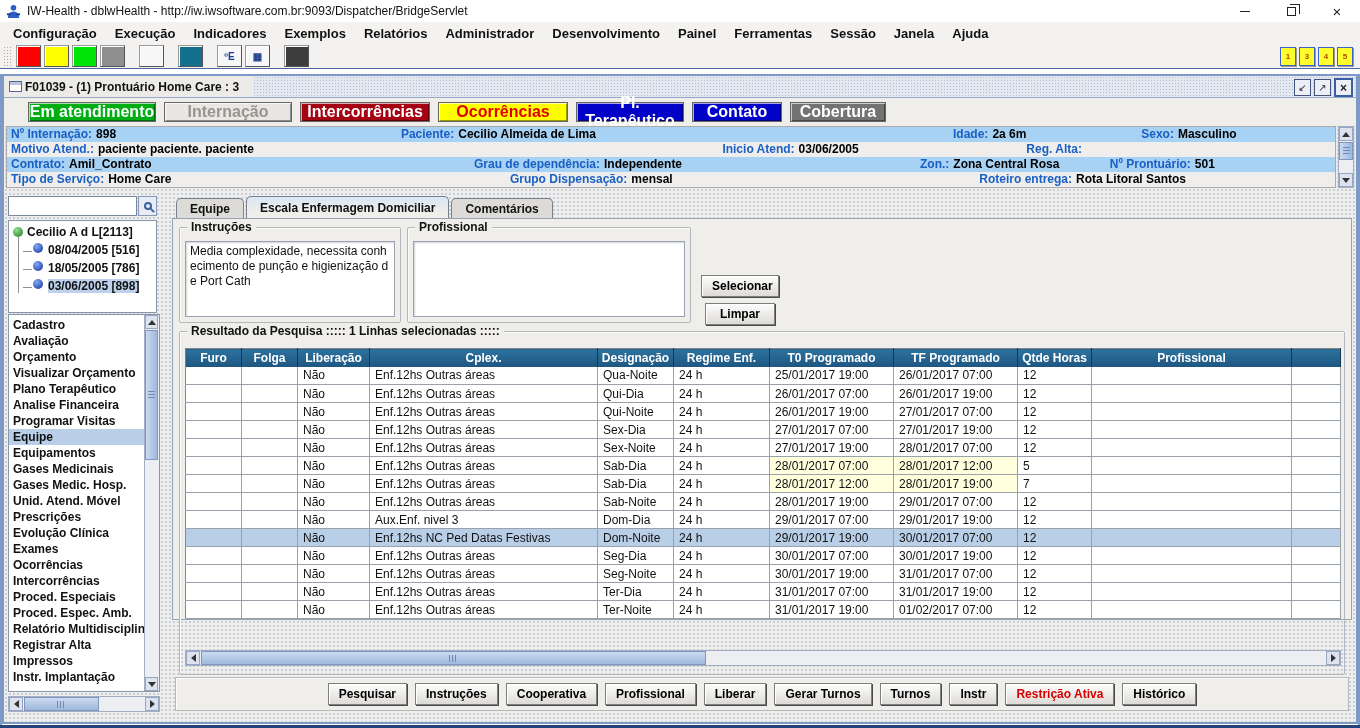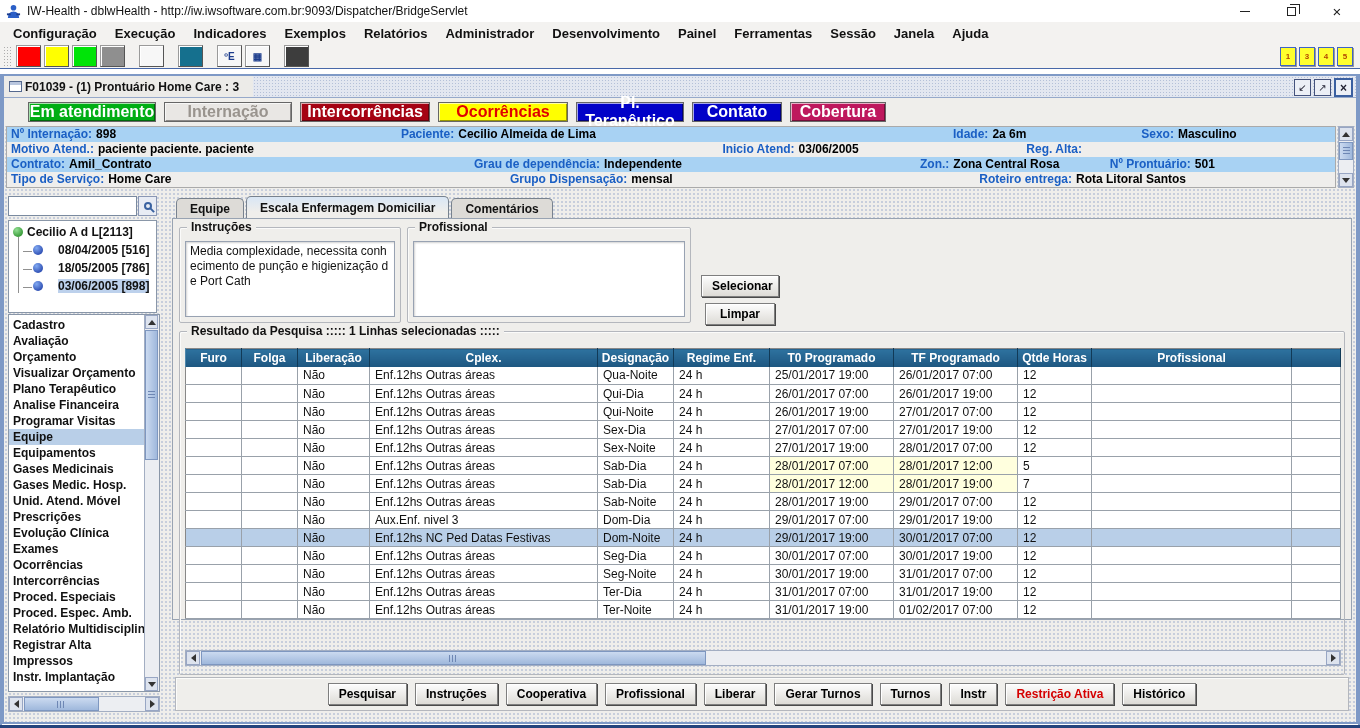--- a/index.html
+++ b/index.html
@@ -86,21 +86,21 @@
   .search-btn{position:absolute;left:134px;top:120px;width:19px;height:20px;background:#E8ECF4;border:1px solid #8A97B4;display:flex;align-items:center;justify-content:center;cursor:default}
   .mag{width:8px;height:8px;border:2px solid #3A62A0;border-radius:50%;position:relative}
   .mag::after{content:'';position:absolute;width:6px;height:2px;background:#3A62A0;transform:rotate(45deg);right:-5px;bottom:-3px}
 
   .tree-panel{position:absolute;left:4px;top:144px;width:149px;height:93px;background:#FFF;border:1px solid #8A97A8;font-size:12px;font-weight:bold;overflow:hidden}
   .tree-inner{position:relative;padding:4px 0 0 4px;height:100%}
   .tree-root{display:flex;align-items:center;gap:4px;white-space:nowrap}
   .bullet{width:10px;height:10px;border-radius:50%;flex:none}
   .bullet.green{background:radial-gradient(circle at 35% 30%,#94E094,#168016)}
   .bullet.blue{background:radial-gradient(circle at 35% 30%,#82AAF2,#12309E)}
-  .tree-child{display:flex;align-items:center;gap:15px;margin-left:20px;margin-top:4px;position:relative;white-space:nowrap}
+  .tree-child{display:flex;align-items:flex-start;gap:5px;margin-left:20px;margin-top:4px;position:relative;white-space:nowrap}
   .tree-child::before{content:'';position:absolute;left:-10px;top:8px;width:9px;height:1px;background:#909090}
   .tree-vline{position:absolute;left:9px;top:16px;width:1px;height:56px;background:#909090}
   .tlabel.sel{background:#BDD1EC}
 
   .side-list{position:absolute;left:4px;top:238px;width:152px;height:378px;background:#FFF;border:1px solid #8A97A8;overflow:hidden}
   .side-list-items{position:absolute;left:0;top:2px;right:15px;bottom:0;overflow:hidden}
   .side-item{height:16px;line-height:16px;padding-left:4px;font-size:12px;font-weight:bold;white-space:nowrap;cursor:default}
   .side-item.sel{background:#B9CFE8}
   .list-vscroll{position:absolute;right:0;top:0;bottom:0;width:15px;border-left:1px solid #A3AEC2;background:#ECEEF2}
 
@@ -215,21 +215,21 @@
     </div>
   </div>
 
   <div class="status-row">
       <button class="status-btn" style="background: rgb(0, 174, 20); color: rgb(255, 255, 255);">Em atendimento</button>
       <button class="status-btn" style="background: rgb(233, 231, 228); color: rgb(153, 148, 142);">Internação</button>
       <button class="status-btn" style="background: rgb(165, 3, 19); color: rgb(255, 255, 255);">Intercorrências</button>
       <button class="status-btn" style="background: rgb(255, 255, 0); color: rgb(224, 0, 0);">Ocorrências</button>
       <button class="status-btn" style="background: rgb(1, 1, 200); color: rgb(255, 255, 255);">Pl. Terapêutico</button>
       <button class="status-btn" style="background: rgb(1, 1, 200); color: rgb(255, 255, 255);">Contato</button>
-      <button class="status-btn" style="background: #be185d; color: rgb(255, 255, 255);">Cobertura</button>
+      <button class="status-btn" style="background: #737373; color: rgb(255, 255, 255);">Cobertura</button>
     </div>
 
   <div class="patient">
       <div class="p-row blue">
         <span class="p-field pf-0-0 first"><span class="p-label">Nº Internação:</span><span class="p-value">898</span></span>
         <span class="p-field pf-0-1"><span class="p-label">Paciente:</span><span class="p-value">Cecilio Almeida de Lima</span></span>
         <span class="p-field pf-0-2"><span class="p-label">Idade:</span><span class="p-value">2a 6m</span></span>
         <span class="p-field pf-0-3"><span class="p-label">Sexo:</span><span class="p-value">Masculino</span></span>
       </div>
       <div class="p-row gray">

